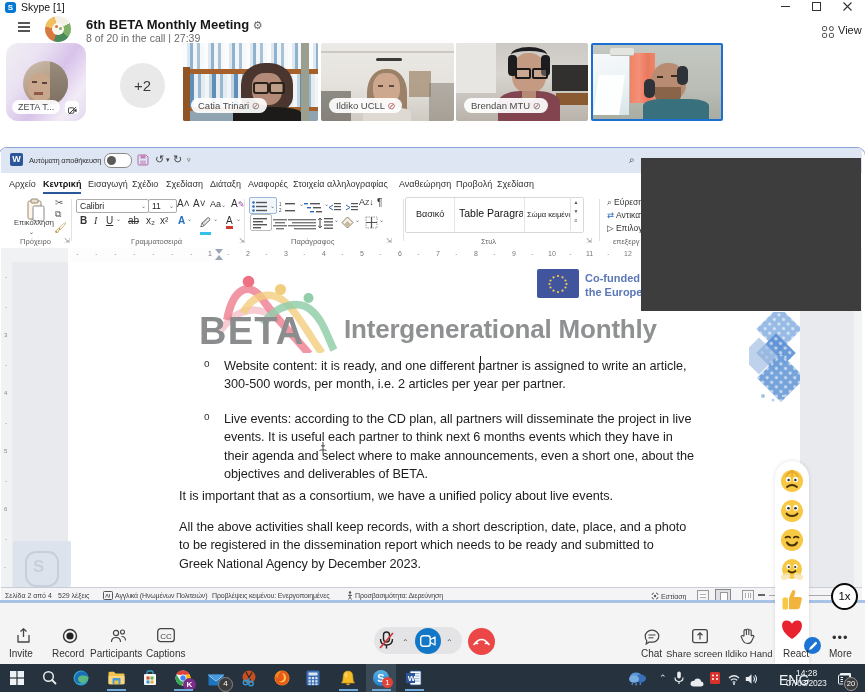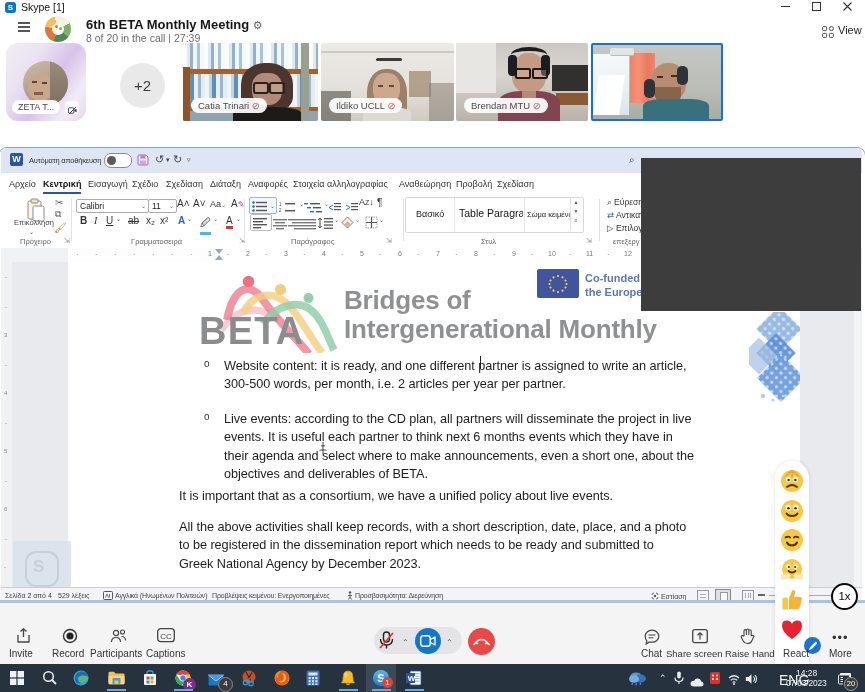--- a/index.html
+++ b/index.html
@@ -393,21 +393,20 @@
           <path d="M30 62 Q 56 28 88 52" fill="none" stroke="#f2a8b4" stroke-width="7" opacity="0.6"></path>
           <path d="M36 52 C 42 20, 58 12, 72 32 S 105 70, 118 86" fill="none" stroke="#ed7c8e" stroke-width="8" opacity="0.8"></path>
           <path d="M52 45 C 62 26, 80 22, 94 34 S 118 68, 131 85" fill="none" stroke="#f3cd7e" stroke-width="7.5" opacity="0.8"></path>
           <path d="M72 56 C 86 36, 108 32, 120 42 S 136 68, 143 82" fill="none" stroke="#93ceaa" stroke-width="7.5" opacity="0.85"></path>
           <circle cx="57.5" cy="13.5" r="5.8" fill="#ee7083"></circle>
           <circle cx="89.5" cy="21.5" r="5.5" fill="#f3cd7e"></circle>
           <circle cx="117.5" cy="30" r="5" fill="#93ceaa"></circle>
         </svg>
         <div class="abs" style="left:8px;top:42px;font-size:38px;font-weight:bold;color:#8a8c8e;letter-spacing:1.2px;">BETA</div>
       </div>
-      <div class="abs" style="left:343px;top:23px;font-size:26px;font-weight:bold;color:#8e9092;letter-spacing:-0.2px;">Bridges of</div>
       <div class="abs" style="left:343px;top:52px;font-size:26px;font-weight:bold;color:#8e9092;letter-spacing:-0.2px;">Intergenerational Monthly</div>
 
       <div class="abs" style="left:536px;top:7px;width:42px;height:29px;background:#41549e;border-radius:2px;">
         <svg width="42" height="29" viewBox="0 0 42 29">
           <g fill="#f8d24a">
               <circle cx="21" cy="7" r="1.1"></circle>
               <circle cx="25.5" cy="8.3" r="1.1"></circle>
               <circle cx="28.5" cy="11.5" r="1.1"></circle>
               <circle cx="29.5" cy="15" r="1.1"></circle>
               <circle cx="28.5" cy="18.5" r="1.1"></circle>
@@ -562,21 +561,21 @@
       </svg></div>
   <div class="abs" style="left:641px;top:45px;font-size:10px;color:#333;">Chat</div>
   <div class="abs" style="left:692px;top:26px;"><svg width="16" height="15" viewBox="0 0 16 15">
         <rect x="0.7" y="0.7" width="14.6" height="13" rx="2" fill="none" stroke="#444" stroke-width="1.3"></rect>
         <path d="M8 10.5 L8 4 M5.5 6.2 L8 3.8 L10.5 6.2" stroke="#444" stroke-width="1.2" fill="none"></path>
       </svg></div>
   <div class="abs" style="left:666px;top:45px;font-size:9.5px;color:#333;">Share screen</div>
   <div class="abs" style="left:740px;top:25px;"><svg width="15" height="17" viewBox="0 0 15 17">
         <path d="M4 8 V3 Q4 1.6 5.2 1.6 Q6.4 1.6 6.4 3 V7 M6.4 7 V2.4 Q6.4 1 7.6 1 Q8.8 1 8.8 2.4 V7 M8.8 7 V3 Q8.8 1.8 10 1.8 Q11.2 1.8 11.2 3 V8 M11.2 8 Q13.5 6.5 14 8.5 Q13 10 12 12.5 Q11 15.5 7.5 15.5 Q4.5 15.5 3.2 13 L1.2 9 Q1 7.5 2.5 7.5 Q3.6 7.6 4 8.5" fill="none" stroke="#444" stroke-width="1.1" stroke-linejoin="round"></path>
       </svg></div>
-  <div class="abs" style="left:725px;top:45px;font-size:9.5px;color:#333;">Raise Hand</div>
+  <div class="abs" style="left:725px;top:45px;font-size:9.5px;color:#333;">Ildiko Hand</div>
   <div class="abs" style="left:783px;top:45px;font-size:10px;color:#333;">React</div>
   <div class="abs" style="left:832px;top:27px;font-size:13px;color:#333;letter-spacing:1px;">•••</div>
   <div class="abs" style="left:829px;top:45px;font-size:10px;color:#333;">More</div>
 </div>
 
 <div id="taskbar" class="abs" style="left:0;top:664px;width:865px;height:28px;background:#26323e;">
 
   <div class="abs" style="left:10px;top:7px;"><svg width="14" height="14" viewBox="0 0 14 14">
         <rect x="0" y="0" width="6.4" height="6.4" fill="#eef2f5"></rect>
         <rect x="7.6" y="0" width="6.4" height="6.4" fill="#eef2f5"></rect>

